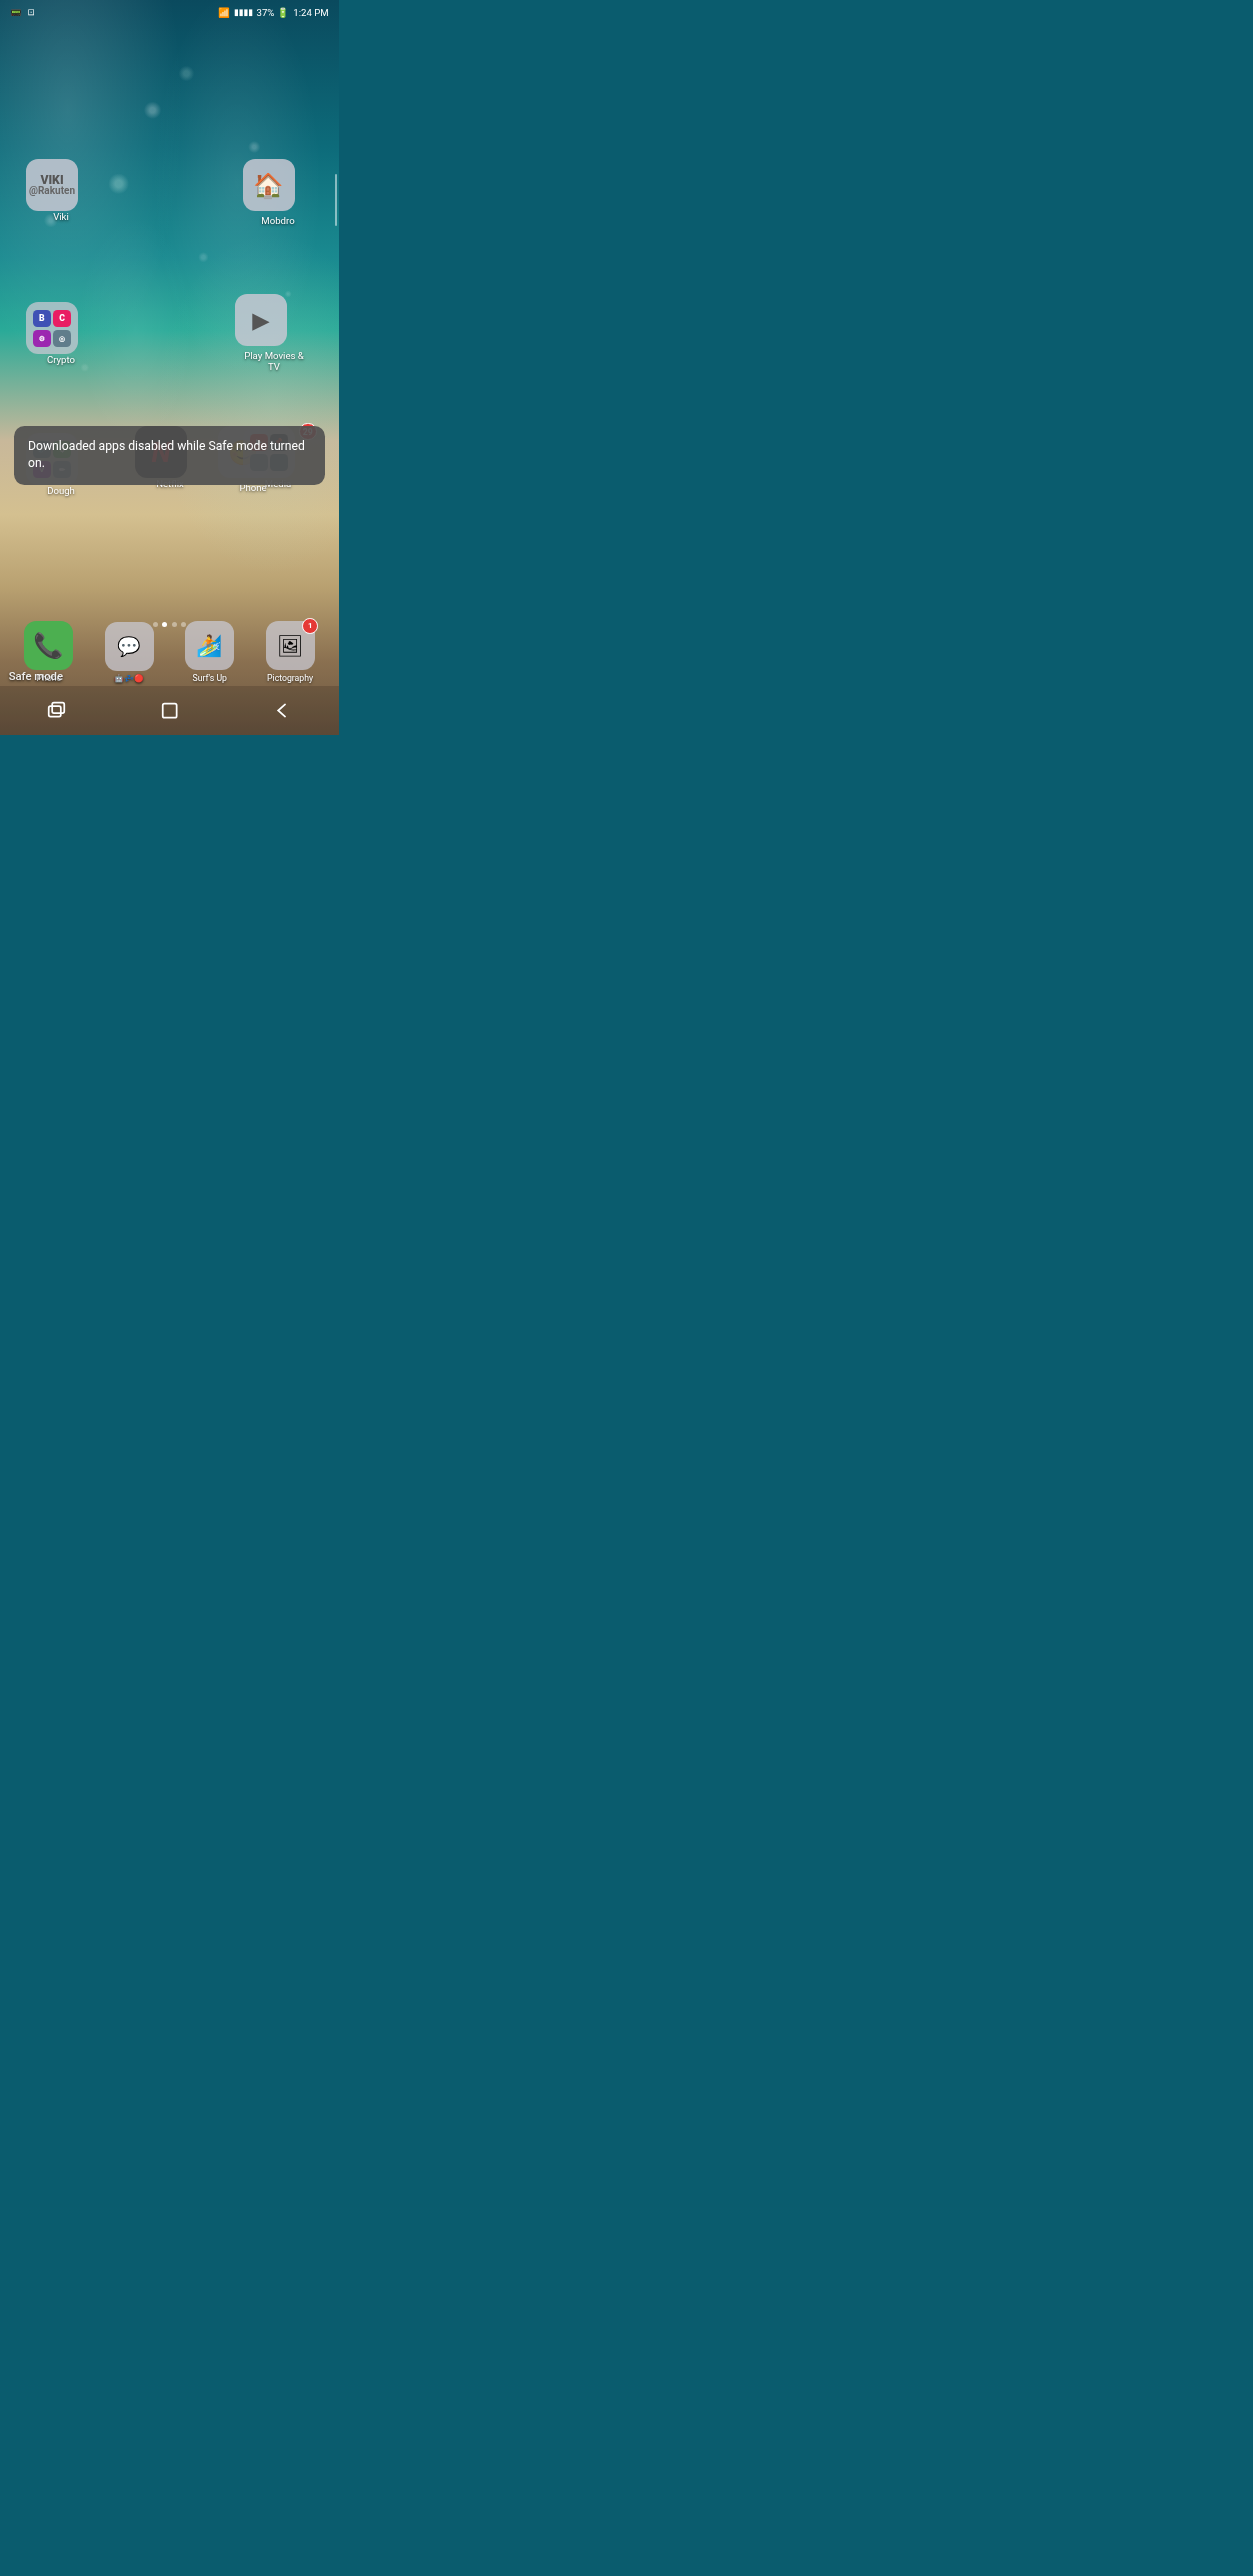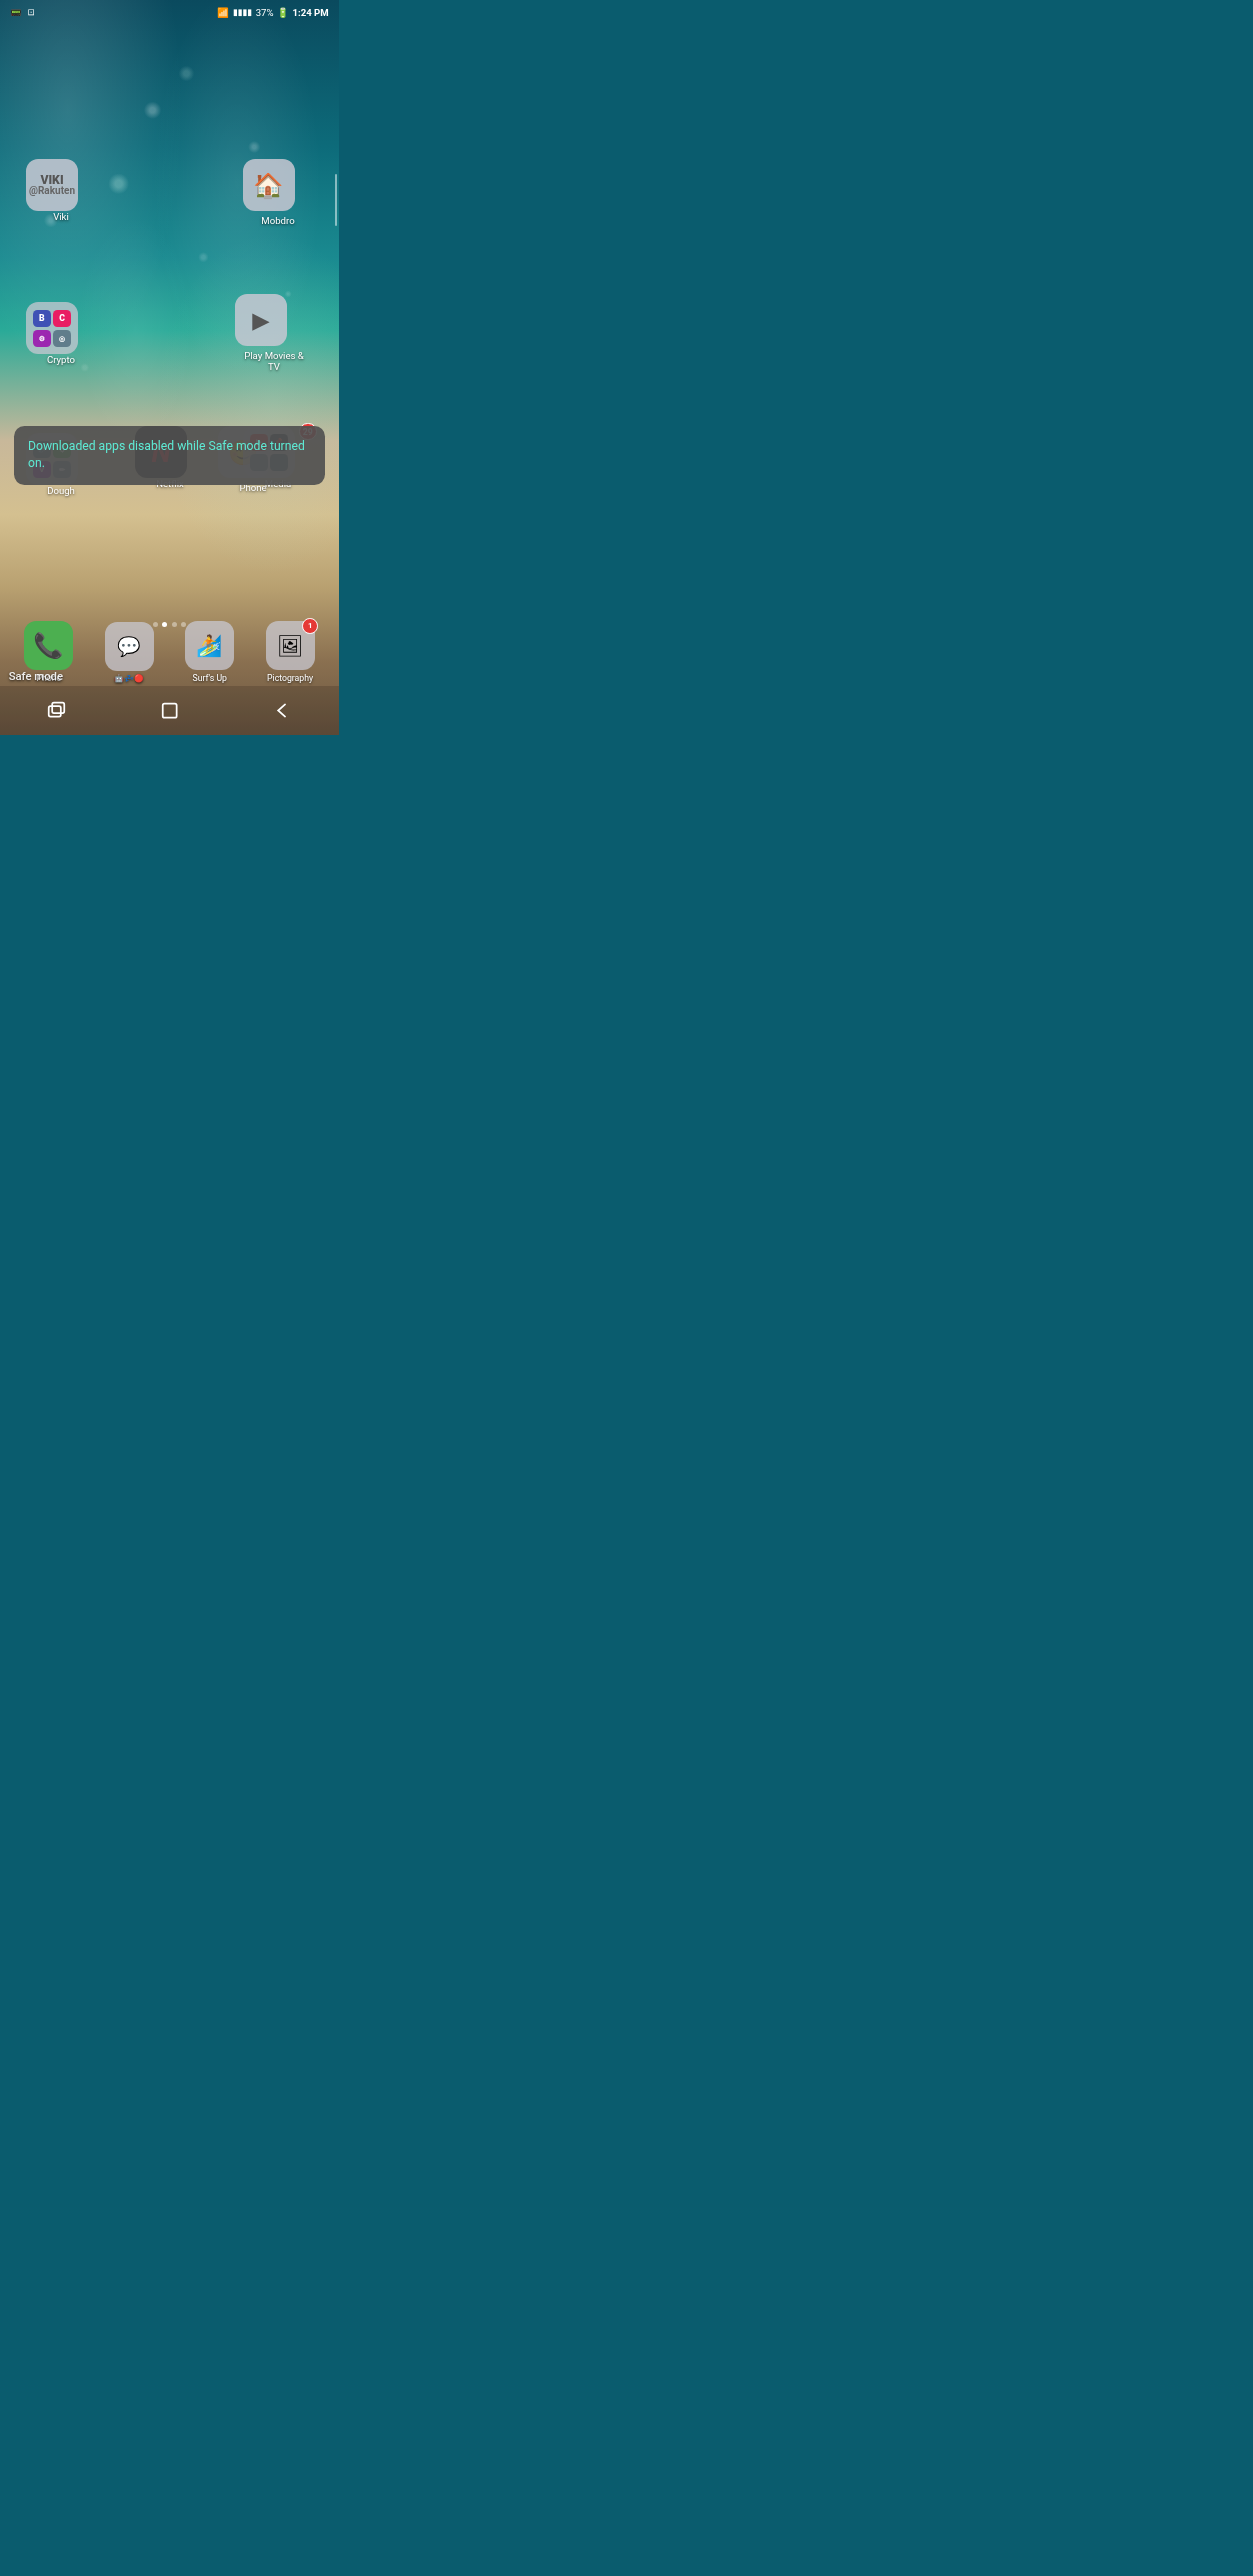--- a/index.html
+++ b/index.html
@@ -165,21 +165,21 @@
     }
 
     
     .toast {
       position: absolute;
       left: 14px; right: 14px;
       top: 426px;
       background: rgba(80,80,80,0.92);
       border-radius: 10.4px;
       padding: 12.2px 14px;
-      color: #5eead4;
+      color: #ffffff;
       font-size: 12.2px;
       line-height: 1.4;
       z-index: 50;
     }
 
     
     .dock {
       position: absolute;
       bottom: 52px;
       left: 0; right: 0;
@@ -310,21 +310,21 @@
 <div class="status-bar">
   <div class="status-left">
     <span>📟</span>
     <span style="font-size:8.7px">⊡</span>
   </div>
   <div class="status-right">
     <span>📶</span>
     <span style="font-size:8.7px">▮▮▮▮</span>
     <span>37%</span>
     <span>🔋</span>
-    <span style="font-weight:700">1:24 PM</span>
+    <span style="font-weight:400">1:24 PM</span>
   </div>
 </div>
 
 <div class="apps-area">
 
   <div class="app-icon" style="left: 26px; top: 135px;">
     <div class="viki-icon">
       <div style="font-size:12.2px;font-weight:900;color:#555;">VIKI</div>
       <div style="font-size:10px;color:#666;">@Rakuten</div>
     </div>

